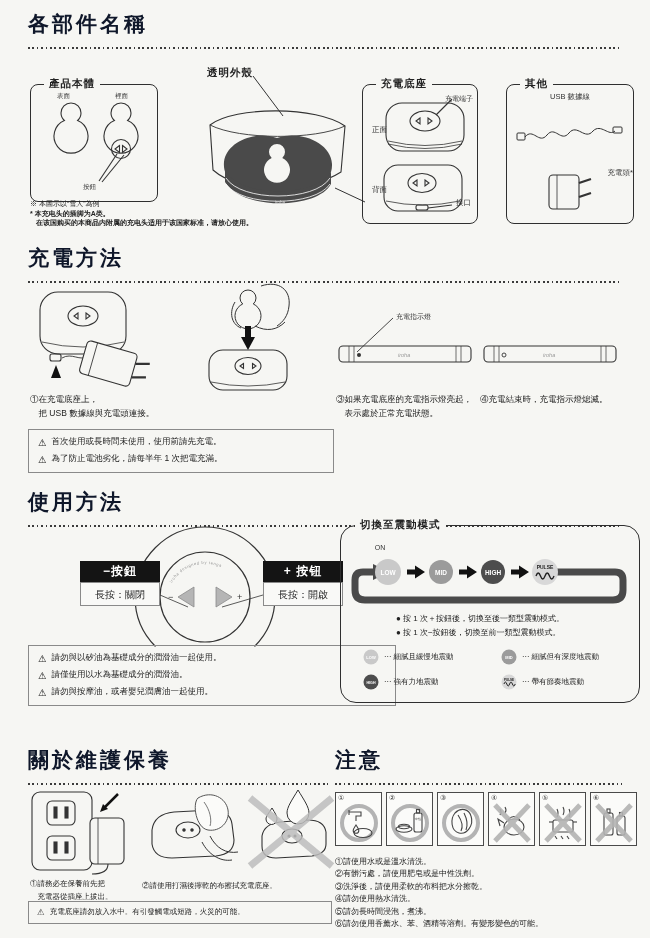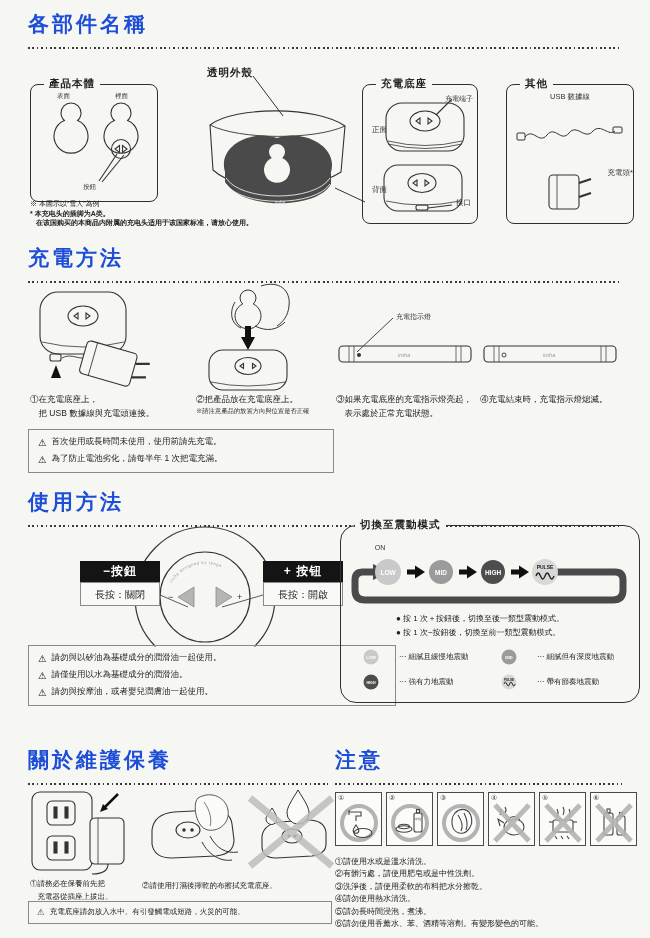--- a/index.html
+++ b/index.html
@@ -1,35 +1,35 @@
 <!DOCTYPE html>
 <html><head>
 <meta charset="utf-8">
 <style>
   *{margin:0;padding:0;box-sizing:border-box}
   html,body{background:#e8e8e6}
   body{display:flex;justify-content:center;font-family:"Liberation Sans",sans-serif}
   #page{position:relative;width:650px;height:938px;background:#f6f6f3;color:#222;overflow:hidden}
-  .sec-title{position:absolute;font-size:21px;font-weight:bold;letter-spacing:3px;color:#1d4ed8}
+  .sec-title{position:absolute;font-size:21px;font-weight:bold;letter-spacing:3px;color:#0f172a}
   .dots{position:absolute;height:2px;background:repeating-linear-gradient(90deg,#3b3b3b 0 1.7px,transparent 1.7px 4.4px)}
   .part-box{position:absolute;border:1.5px solid #2f2f2f;border-radius:8px}
   .box-label{position:absolute;top:-8px;left:13px;background:#f6f6f3;padding:0 5px;font-weight:bold;font-size:10.5px;letter-spacing:1px;white-space:nowrap}
   .tiny{position:absolute;font-size:6.5px;color:#333;white-space:nowrap}
   .small{position:absolute;font-size:7.5px;color:#333;white-space:nowrap}
   .note{position:absolute;font-size:7px;color:#222;white-space:nowrap}
   .cap{position:absolute;font-size:8.5px;color:#222;line-height:1.7;white-space:nowrap}
   .cap .sub-note{font-size:6.3px}
   .warn-box{position:absolute;border:1px solid #8a8a8a;padding:4px 9px}
   .warn-line{display:flex;gap:5px;font-size:8.5px;line-height:1.8;white-space:nowrap}
   .warn-ico{font-size:9.5px}
   .blk{position:absolute;background:#141414;color:#fff;font-weight:bold;font-size:12px;text-align:center;line-height:21px;letter-spacing:1px}
   .subbox{position:absolute;border:1px solid #8a8a8a;background:#f9f9f7;font-size:10px;text-align:center;line-height:23px;white-space:nowrap}
   .mode-panel{position:absolute;border:1.5px solid #2f2f2f;border-radius:16px}
   .bullet{position:absolute;font-size:8px;color:#222;white-space:nowrap}
-  .legend-item{position:absolute;display:flex;align-items:center;gap:20px}
+  .legend-item{position:absolute;display:flex;align-items:center;gap:5px}
   .legend-item span{font-size:7.5px;color:#222;white-space:nowrap}
   .caution-box{position:absolute;width:47px;height:54px;border:1px solid #4a4a4a;background:#fbfbf9}
   .caution-num{position:absolute;top:1px;left:2px;font-size:7px;color:#333}
   .caution-lines{position:absolute;font-size:8px;line-height:1.55;color:#222;white-space:nowrap}
   svg{position:absolute;overflow:visible}
   svg text{font-family:"Liberation Sans",sans-serif}
 </style>
 </head>
 <body>
 
@@ -182,24 +182,20 @@
       <line x1="126" y1="16" x2="126" y2="32" stroke-width="0.7"></line>
       <circle cx="24" cy="25" r="2" stroke-width="0.9"></circle>
     </g>
     <text x="63" y="27" font-size="5.5" fill="#999" font-style="italic">iroha</text>
   </svg>
 
   <div class="cap" style="left:30px;top:392px">
     <div>①在充電底座上，</div>
     <div>　把 USB 數據線與充電頭連接。</div>
   </div>
-  <div class="cap" style="left:196px;top:392px">
-    <div>②把產品放在充電底座上。</div>
-    <div class="sub-note">※請注意產品的放置方向與位置是否正確</div>
-  </div>
   <div class="cap" style="left:336px;top:392px">
     <div>③如果充電底座的充電指示燈亮起，</div>
     <div>　表示處於正常充電狀態。</div>
   </div>
   <div class="cap" style="left:480px;top:392px">
     <div>④充電結束時，充電指示燈熄滅。</div>
   </div>
 
   <div class="warn-box" style="left:28px;top:429px;width:306px">
     <div class="warn-line">

